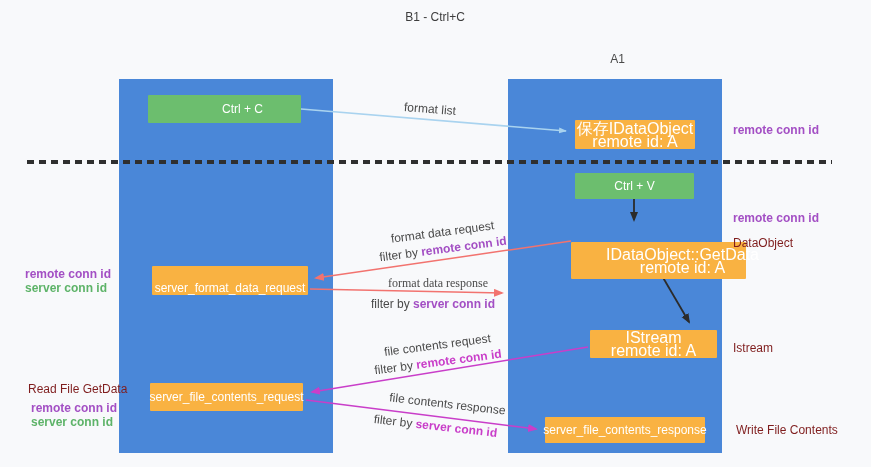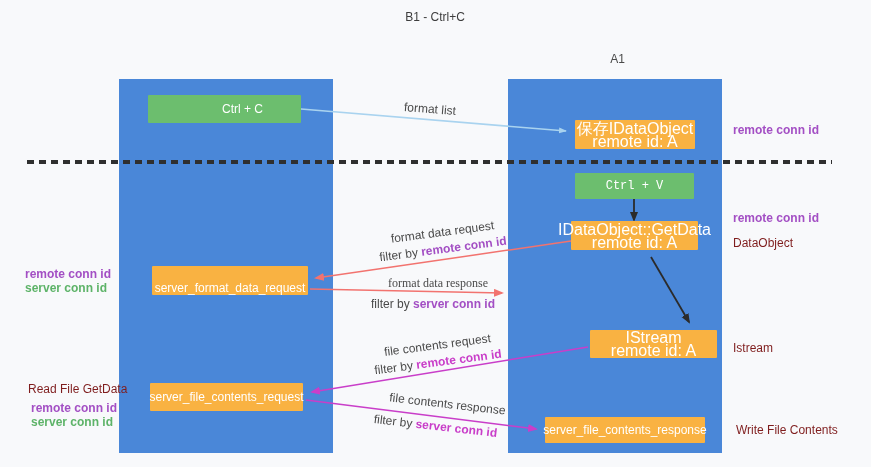--- a/index.html
+++ b/index.html
@@ -98,24 +98,24 @@
     <div>server_format_data_request</div>
   </div>
   <div class="abs box orange" style="left:150px;top:383px;width:153px;height:28px;">
     <div>server_file_contents_request</div>
   </div>
 
   <div class="abs box orange" style="left:575px;top:120px;width:120px;height:29px;">
     <div class="l2">保存IDataObject</div>
     <div class="l2">remote id: A</div>
   </div>
-  <div class="abs box green" style="left:575px;top:173px;width:119px;height:26px;font-family:Liberation Mono, monospace;">
+  <div class="abs box green" style="left:575px;top:173px;width:119px;height:26px;">
     <div>Ctrl + V</div>
   </div>
-  <div class="abs box orange" style="left:571px;top:221px;width:127px;height:29px;">
+  <div class="abs box orange" style="left:571px;top:242px;width:127px;height:37px;padding-left:48px;">
     <div class="l2">IDataObject::GetData</div>
     <div class="l2">remote id: A</div>
   </div>
   <div class="abs box orange" style="left:590px;top:330px;width:127px;height:28px;">
     <div class="l2">IStream</div>
     <div class="l2">remote id: A</div>
   </div>
   <div class="abs box orange" style="left:545px;top:417px;width:160px;height:26px;">
     <div>server_file_contents_response</div>
   </div>

